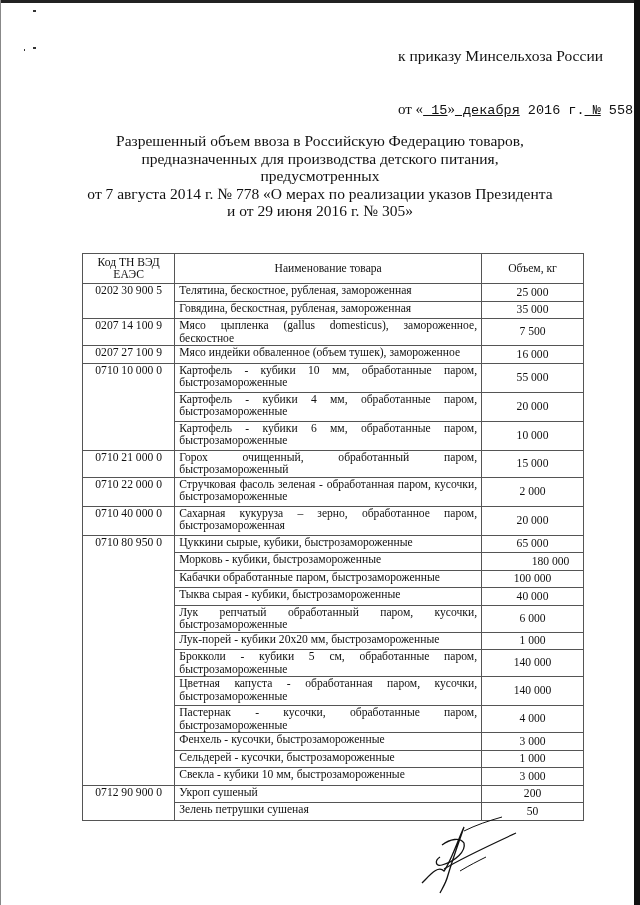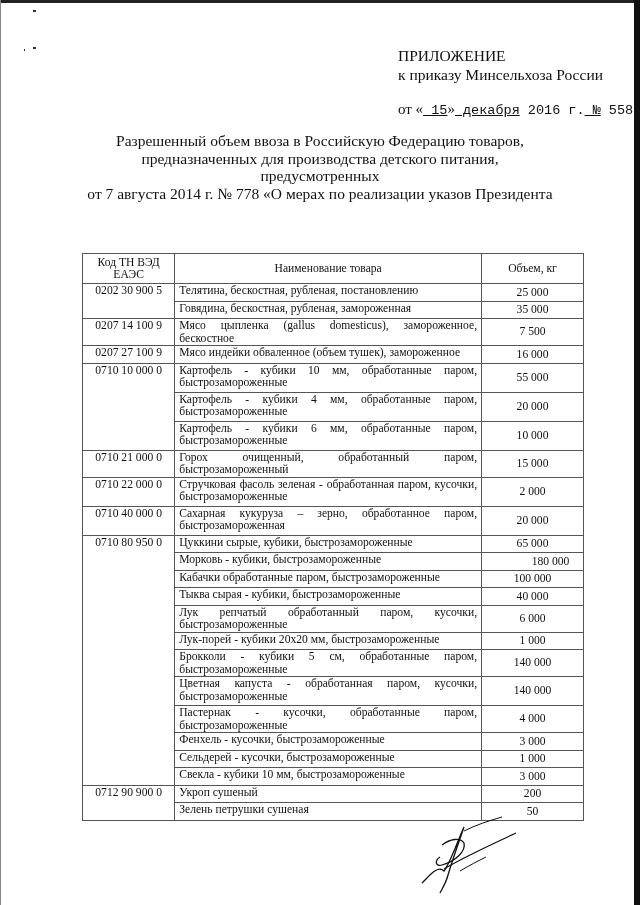--- a/index.html
+++ b/index.html
@@ -35,46 +35,46 @@
 <body>
 
 <div class="topbar"></div>
 <div class="rightbar"></div>
 <div class="leftline"></div>
 <div class="speck" style="left:33px;top:10px;width:3px;height:2px;"></div>
 <div class="speck" style="left:33px;top:47px;width:3px;height:2px;"></div>
 <div class="speck" style="left:24px;top:49px;width:1px;height:2px;"></div>
 
 <div class="appendix">
-  <div>ПРИЛОЖЕНИЕ</div>
   <div>к приказу Минсельхоза России</div>
 </div>
 
 <div class="order-line">
   <span class="sr">от «</span><span class="u"> 15</span><span class="sr">»</span><span class="u"> декабря</span><span> 2016 г.</span><span class="u"> №</span><span> 558</span>
 </div>
 
 <div class="title">
   <div>Разрешенный объем ввоза в Российскую Федерацию товаров,</div>
   <div>предназначенных для производства детского питания, предусмотренных</div>
   <div>от 7 августа 2014 г. № 778 «О мерах по реализации указов Президента</div>
+  <div>и от 29 июня 2016 г. № 305»</div>
 </div>
 
 <table class="grid">
   <thead>
     <tr>
       <th class="c1">Код ТН ВЭД ЕАЭС</th>
       <th class="c2" style="text-align:center;text-align-last:center;">Наименование товара</th>
       <th class="c3">Объем, кг</th>
     </tr>
   </thead>
   <tbody id="tbody">
       <tr class="one">
         <td class="c1 codecell" rowspan="2">0202 30 900 5</td>
-        <td class="c2">Телятина, бескостная, рубленая, постановлению</td>
+        <td class="c2">Телятина, бескостное, рубленая, замороженная</td>
         <td class="c3" style="vertical-align: top;">25 000</td>
       </tr>
       <tr class="one">
         <td class="c2">Говядина, бескостная, рубленая, замороженная</td>
         <td class="c3" style="vertical-align: top;">35 000</td>
       </tr>
       <tr class="one">
         <td class="c1 codecell" rowspan="1">0207 14 100 9</td>
         <td class="c2">Мясо цыпленка (gallus domesticus), замороженное, бескостное</td>
         <td class="c3" style="vertical-align: top;">7 500</td>

